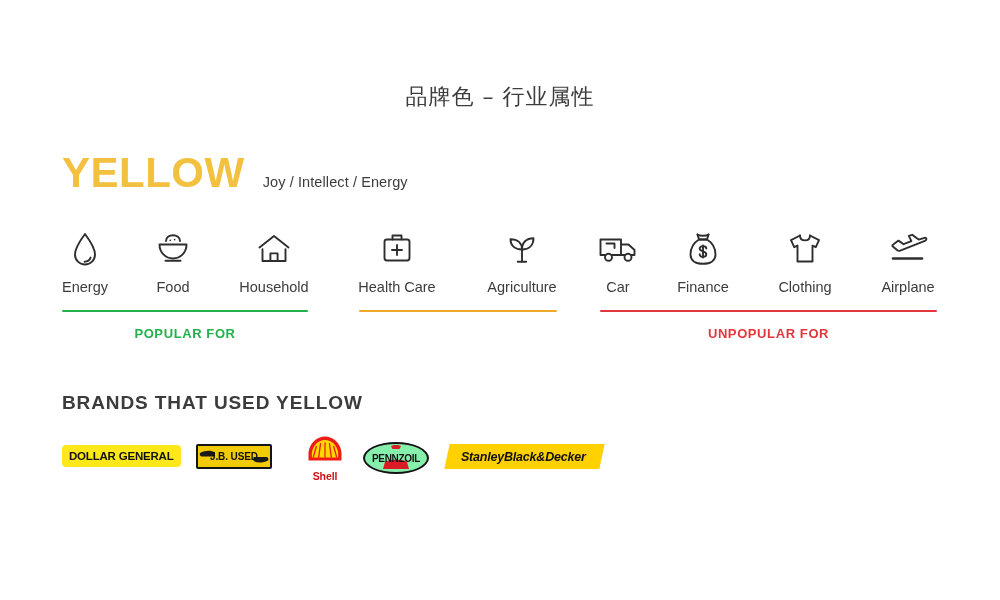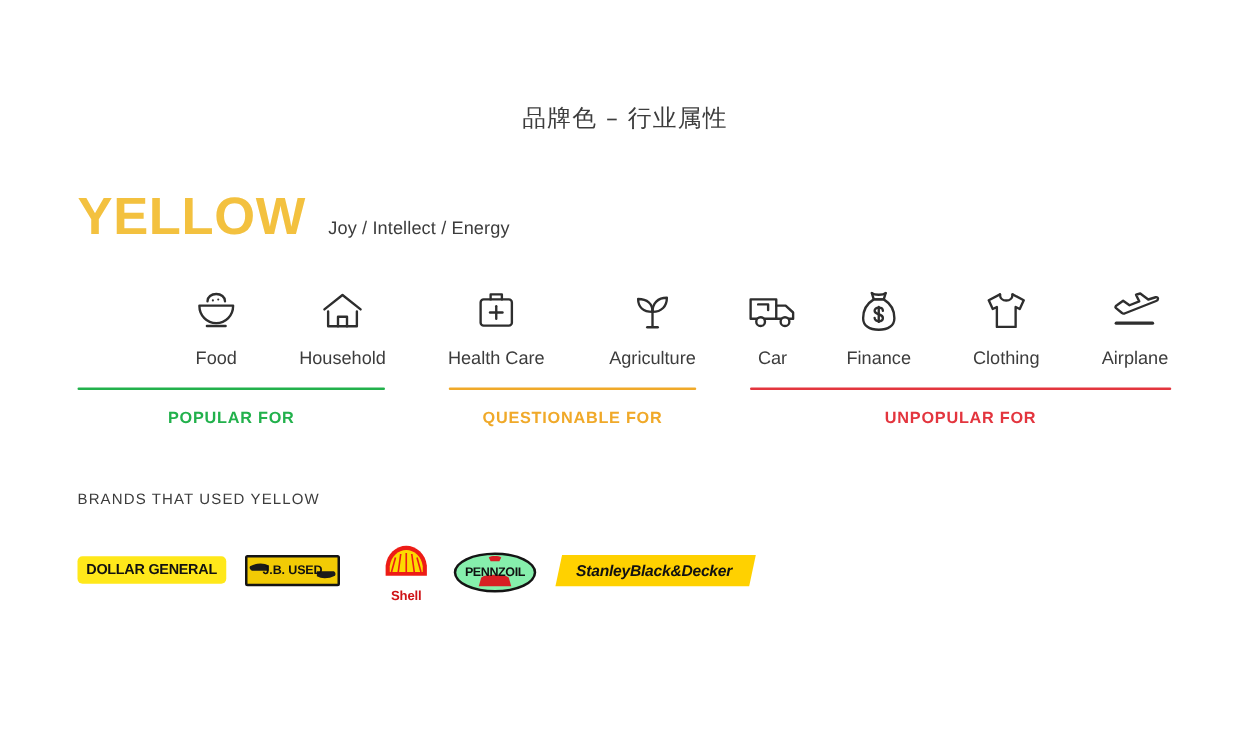--- a/index.html
+++ b/index.html
@@ -16,21 +16,21 @@
     position: relative;
   }
 
   
   .page-title {
     position: absolute;
     top: 82px;
     left: 0;
     width: 1000px;
     text-align: center;
-    font-size: 19px;
+    font-size: 22px;
     letter-spacing: 1px;
     color: #3d3d3d;
     font-family: "DejaVu Sans", sans-serif;
   }
 
   
   .color-head {
     position: absolute;
     top: 152px;
     left: 62px;
@@ -93,23 +93,24 @@
     font-size: 13px;
     font-weight: bold;
     letter-spacing: 0.6px;
   }
 
   
   .brands-title {
     position: absolute;
     top: 392px;
     left: 62px;
-    font-size: 12px;
+    font-size: 19px;
     letter-spacing: 0.9px;
     color: #3c3c3c;
+    font-weight: bold;
   }
   .brands-row {
     position: absolute;
     top: 432px;
     left: 62px;
     width: 620px;
     height: 56px;
   }
   .brand { position: absolute; top: 0; }
 
@@ -219,20 +220,29 @@
 
 <div class="page-title">品牌色 – 行业属性</div>
 
 <div class="color-head">
   <span class="color-name" style="color: rgb(243, 193, 63);">YELLOW</span>
   <span class="color-keywords">Joy / Intellect / Energy</span>
 </div>
 
 <div class="industries">
 
+  <div class="industry" style="left:30px">
+    <div class="icon-wrap">
+      <svg width="34" height="38" viewBox="0 0 34 38" fill="none" stroke="#2e2e2e" stroke-width="1.9" stroke-linecap="round" stroke-linejoin="round">
+        <path d="M17 4 C17 4 7 17.5 7 24.5 C7 30.3 11.5 34.5 17 34.5 C22.5 34.5 27 30.3 27 24.5 C27 17.5 17 4 17 4 Z"></path>
+        <path d="M22.6 27.6 C21.6 30.2 19.4 31.6 16.6 31.8"></path>
+      </svg>
+    </div>
+    <div class="ind-label">Energy</div>
+  </div>
 
   <div class="industry" style="left:118px">
     <div class="icon-wrap">
       <svg width="38" height="34" viewBox="0 0 38 34" fill="none" stroke="#2e2e2e" stroke-width="1.9" stroke-linecap="round" stroke-linejoin="round">
         <path d="M12 9 C12 5.6 15.1 3.2 19 3.2 C22.9 3.2 26 5.6 26 9"></path>
         <path d="M5.5 12.5 L32.5 12.5 C32.5 20.4 26.5 26.5 19 26.5 C11.5 26.5 5.5 20.4 5.5 12.5 Z"></path>
         <path d="M11.5 28.8 L26.5 28.8"></path>
         <circle cx="16.3" cy="8.3" r="0.85" fill="#2e2e2e" stroke="none"></circle>
         <circle cx="20.6" cy="7.6" r="0.85" fill="#2e2e2e" stroke="none"></circle>
       </svg>
@@ -323,21 +333,20 @@
 
 </div>
 
 <div class="band" style="left:62px; top:310px; width:246px;">
   <div class="rule" style="background:#22B14C"></div>
   <div class="band-label" style="color:#22B14C">POPULAR FOR</div>
 </div>
 
 <div class="band" style="left:359px; top:310px; width:198px;">
   <div class="rule" style="background:#F0A929"></div>
-  <div class="band-label" style="color:#F0A929">QUESTIONABLE FOR</div>
 </div>
 
 <div class="band" style="left:600px; top:310px; width:337px;">
   <div class="rule" style="background:#E3353E"></div>
   <div class="band-label" style="color:#E3353E">UNPOPULAR FOR</div>
 </div>
 
 <div class="brands-title">BRANDS THAT USED YELLOW</div>
 
 <div class="brands-row">

